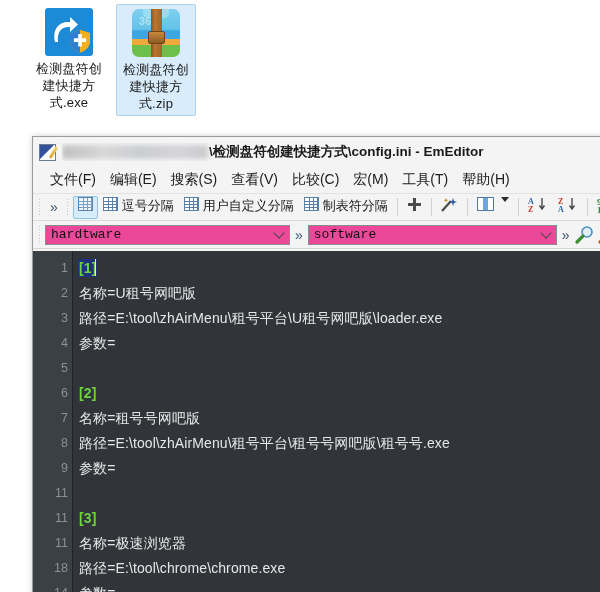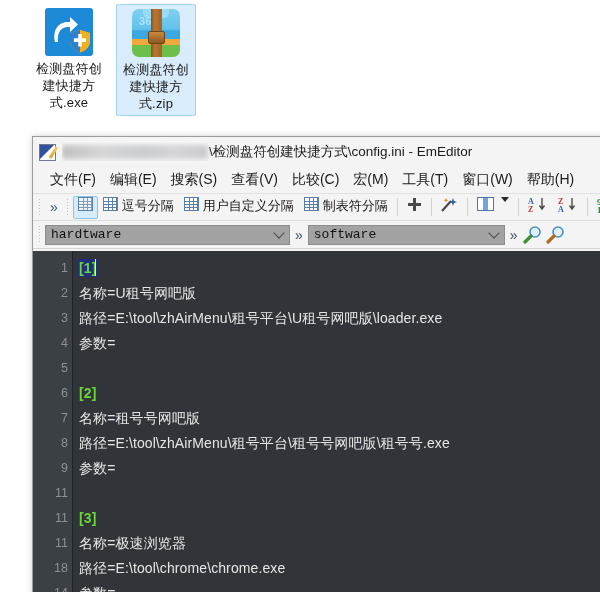--- a/index.html
+++ b/index.html
@@ -143,20 +143,21 @@
     transform: rotate(32deg);
     border-radius: 1px;
   }
   #title-text {
     font-size: 13.5px;
     color: #1a1a1a;
     white-space: nowrap;
     display: flex;
     align-items: center;
     overflow: hidden;
+    font-weight: bold;
   }
   #title-blur {
     display: inline-block;
     height: 14px;
     width: 146px;
     background: linear-gradient(90deg, rgba(150,150,150,0.55), rgba(205,205,205,0.75) 28%, rgba(175,178,185,0.6) 55%, rgba(200,200,205,0.7) 80%, rgba(160,160,165,0.5));
     filter: blur(2.6px);
     border-radius: 3px;
     margin-right: 1px;
     flex: none;
@@ -262,21 +263,21 @@
     display: flex;
     align-items: center;
     background: #f4f4f4;
     padding-left: 2px;
     box-sizing: border-box;
     overflow: hidden;
     border-bottom: 1px solid #d6d6d6;
   }
   .combo {
     height: 20px;
-    background: #a3a3a3;
+    background: #ec4899;
     border: 1px solid #8c8c8c;
     box-sizing: border-box;
     display: flex;
     align-items: center;
     flex: none;
     position: relative;
   }
   .combo .cval {
     font-family: "Liberation Mono", monospace;
     font-size: 13px;
@@ -421,21 +422,20 @@
     </div>
 
     <div id="menubar">
       <div class="menu-item">文件(F)</div>
       <div class="menu-item">编辑(E)</div>
       <div class="menu-item">搜索(S)</div>
       <div class="menu-item">查看(V)</div>
       <div class="menu-item">比较(C)</div>
       <div class="menu-item">宏(M)</div>
       <div class="menu-item">工具(T)</div>
-      <div class="menu-item">窗口(W)</div>
       <div class="menu-item">帮助(H)</div>
     </div>
 
     <div id="toolbar">
       <div class="grip"></div>
       <div class="tb-chevron">»</div>
       <div class="grip"></div>
 
       <div class="tb-btn active">
         <span class="mini-grid dotted"></span>
@@ -505,21 +505,21 @@
 
     <div id="comborow">
       <div class="grip"></div>
       <div class="combo" style="width:245px;">
         <span class="cval">hardtware</span>
         <span class="cv">
             <i></i>
           </span>
       </div>
       <div class="tb-chevron">»</div>
-      <div class="combo" style="width:197px;">
+      <div class="combo" style="width:249px;">
         <span class="cval">software</span>
         <span class="cv">
             <i></i>
           </span>
       </div>
       <div class="tb-chevron">»</div>
       <svg class="ic-mag" viewBox="0 0 19 18">
         <circle cx="12" cy="6" r="5" fill="#dff0fb" stroke="#4a90c2" stroke-width="1.6"></circle>
         <path d="M8 10 L2 16" stroke="#3f8f34" stroke-width="3.2" stroke-linecap="round"></path>
       </svg>

